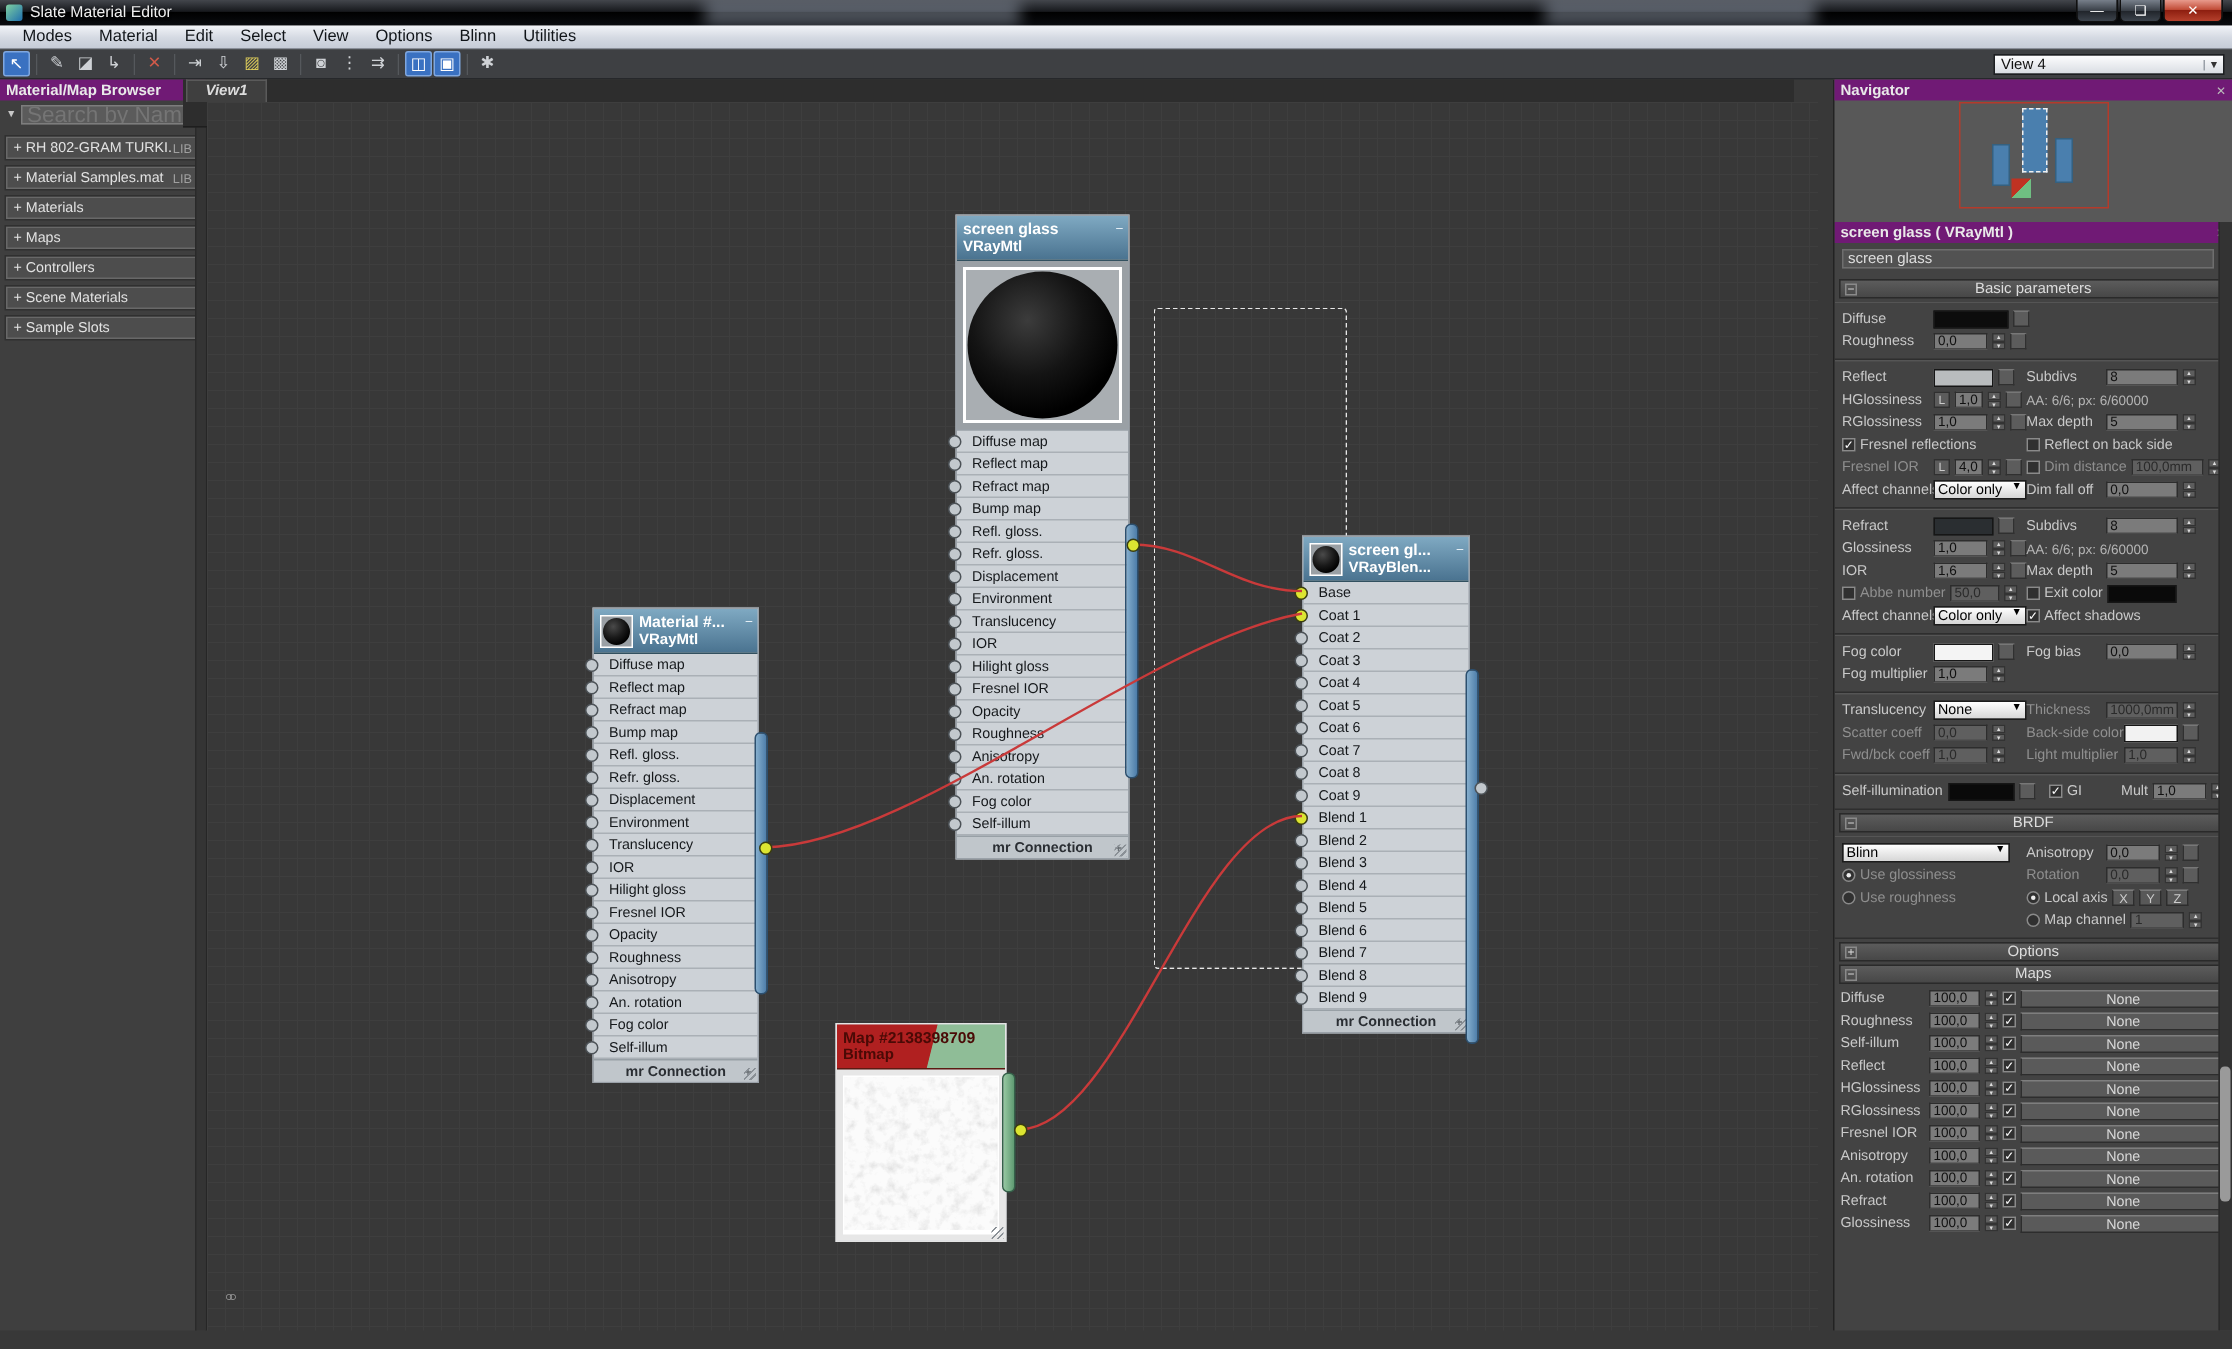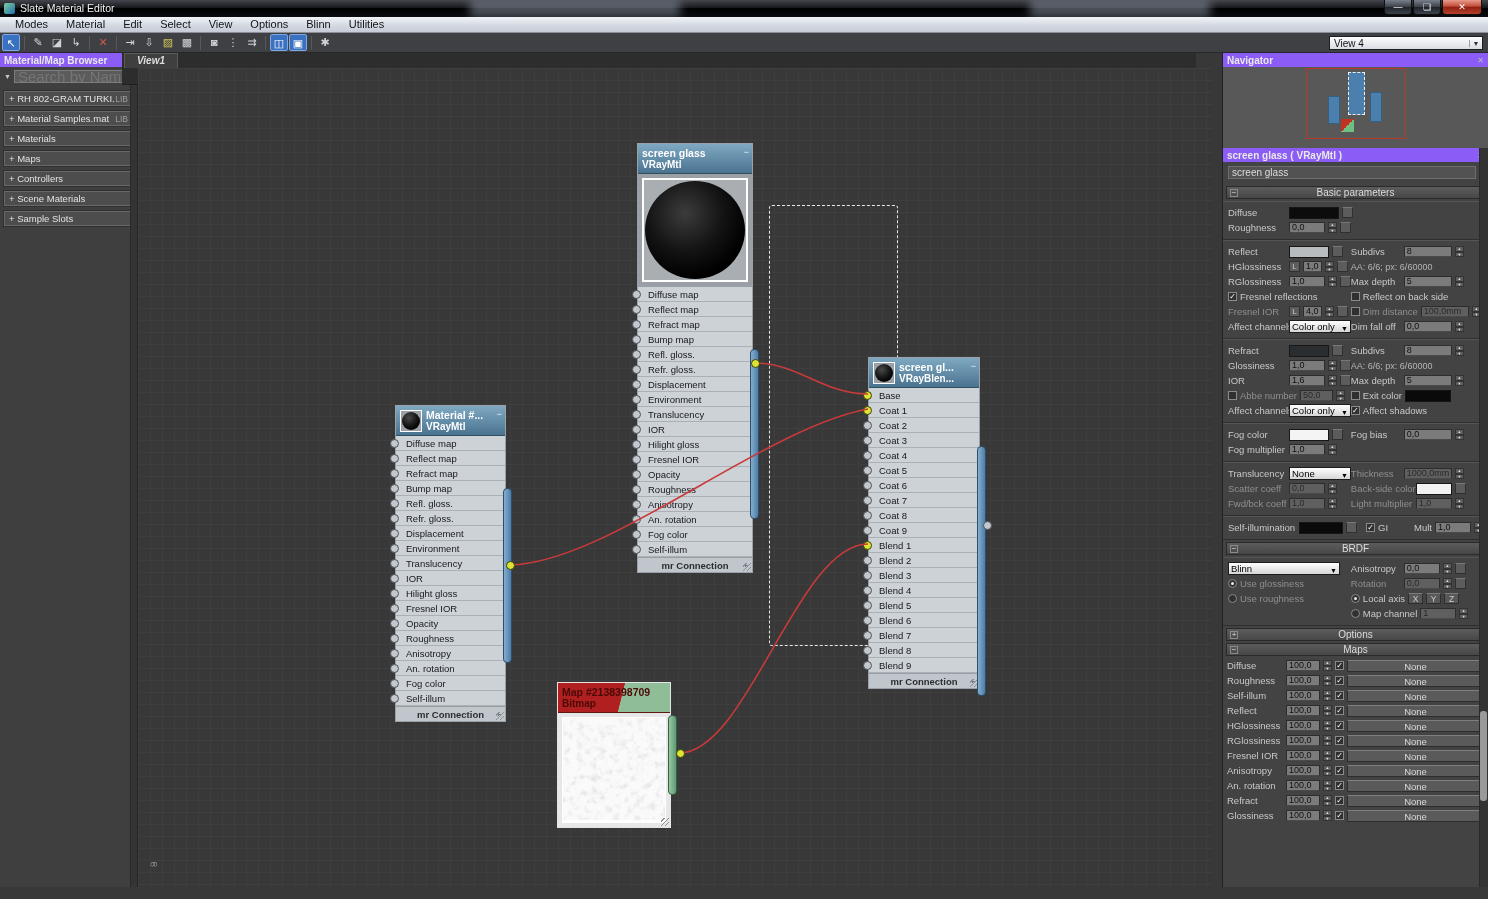--- a/index.html
+++ b/index.html
@@ -38,21 +38,21 @@
   .ico-shaded:after{content:"\25D9";} .ico-layv:after{content:"\22EE";} .ico-laya:after{content:"\21C9";}
   .ico-hide:after{content:"\25EB";} .ico-param:after{content:"\25A3";} .ico-opt:after{content:"\2731";}
   #view-dd{position:absolute;right:5px;top:36px;width:154px;height:14px;border:1px solid #1d1f22;
     background:linear-gradient(#fdfdfe,#d9dde3);display:flex;align-items:center;font-size:10px;color:#111;}
   #view-dd .txt{flex:1;padding-left:4px;}
   #view-dd .arr{width:13px;border-left:1px solid #9aa0a8;text-align:center;font-size:7px;color:#333;}
   #view-dd .arr:after{content:"\25BC";}
 
   
   #browser{position:absolute;left:0;top:53px;width:138px;height:834px;background:#3f3f3f;border-right:1px solid #262626;}
-  .phead{height:14px;background:#8b5cf6;color:#e9e9e9;font-size:10px;font-weight:bold;
+  .phead{height:14px;background:#701a75;color:#e9e9e9;font-size:10px;font-weight:bold;
     display:flex;align-items:center;padding:0 4px;}
   .phead .x{margin-left:auto;font-weight:normal;font-size:8px;color:#bbb;}
   .phead .x:after{content:"\2715";}
   #search-row{display:flex;align-items:center;gap:3px;padding:3px 4px 4px 4px;}
   #funnel{color:#c8c8c8;font-size:7px;}#funnel:after{content:"\25BC";}
   #search-input{flex:1;height:13px;background:#5b5b5b;border:1px solid #7d7d7d;color:#c9c9c9;
     font-size:15px;font-family:"Liberation Sans",sans-serif;padding:0 3px;}
   #browser-items{padding:4px 3px 0 3px;}
   .bitem{height:15px;background:#4d4d4d;border:1px solid #686868;outline:1px solid #303030;
     margin:0 1px 5px 1px;display:flex;align-items:center;padding:0 4px;}
@@ -149,21 +149,21 @@
     line-height:4px;text-align:center;font-weight:normal;}
   .spin b.u:after{content:"\25B4";} .spin b.d:after{content:"\25BE";}
   .mbtn{width:11px;height:11px;background:#5c5c5c;border:1px solid #303030;border-top-color:#777;flex:none;}
   .sw{height:12px;border:1px solid #161616;flex:none;}
   .cb{width:9px;height:9px;background:#303030;border:1px solid #8a8a8a;color:#fff;font-size:8px;
     line-height:8px;text-align:center;flex:none;}
   .cb.on:after{content:"\2713";}
   .rad{width:9px;height:9px;border-radius:50%;background:#303030;border:1px solid #8a8a8a;position:relative;flex:none;}
   .rad.on:after{content:"";position:absolute;inset:2px;border-radius:50%;background:#ececec;}
   .dd{background:linear-gradient(#ffffff,#d6d6d6);border:1px solid #1c1c1c;color:#000;font-size:9.5px;
-    height:13px;display:flex;align-items:flex-end;padding:0 2px;flex:none;}
+    height:13px;display:flex;align-items:flex-start;padding:0 2px;flex:none;}
   .dd .dtxt{flex:1;white-space:nowrap;overflow:hidden;}
   .dd .darr{font-size:7px;padding-left:2px;}
   .dd .darr:after{content:"\25BC";}
   .lockb{width:11px;height:11px;background:#5c5c5c;border:1px solid #303030;color:#ccc;font-size:8px;
     line-height:10px;text-align:center;flex:none;}
   .axbtn{width:15px;height:11px;background:#585858;border:1px solid #2d2d2d;border-top-color:#7a7a7a;
     color:#ccc;font-size:8.5px;line-height:10px;text-align:center;flex:none;}
   .aa{font-size:9px;color:#b5b5b5;white-space:nowrap;}
   .mrow{display:flex;align-items:center;height:15px;padding:0 4px;gap:3px;}
   .mlab{width:56px;flex:none;font-size:9.5px;color:#c9c9c9;white-space:nowrap;}

